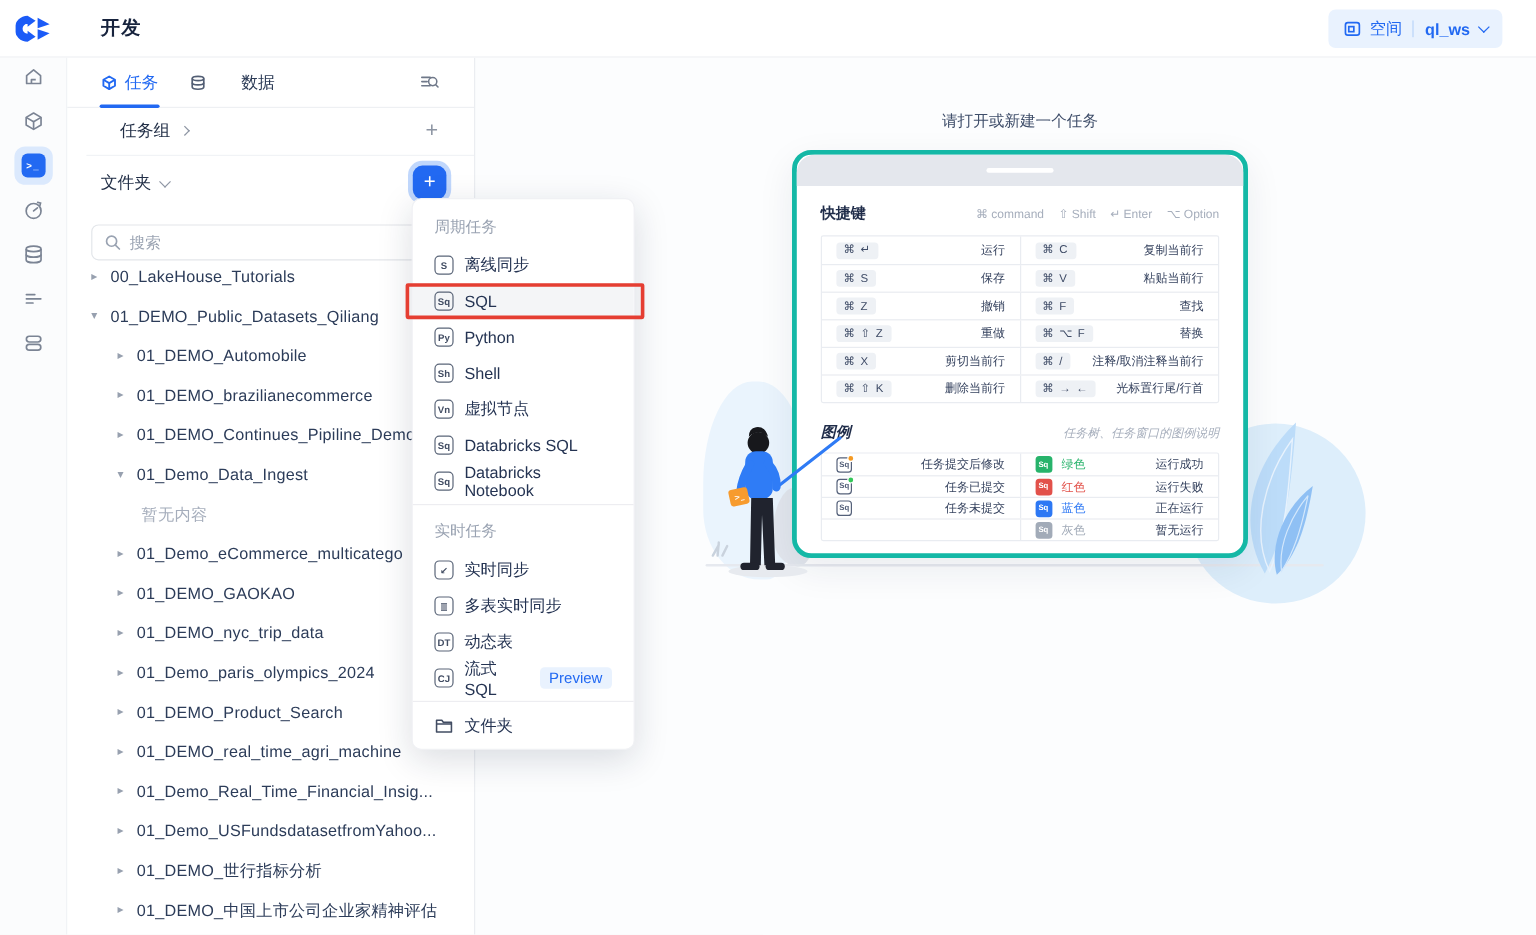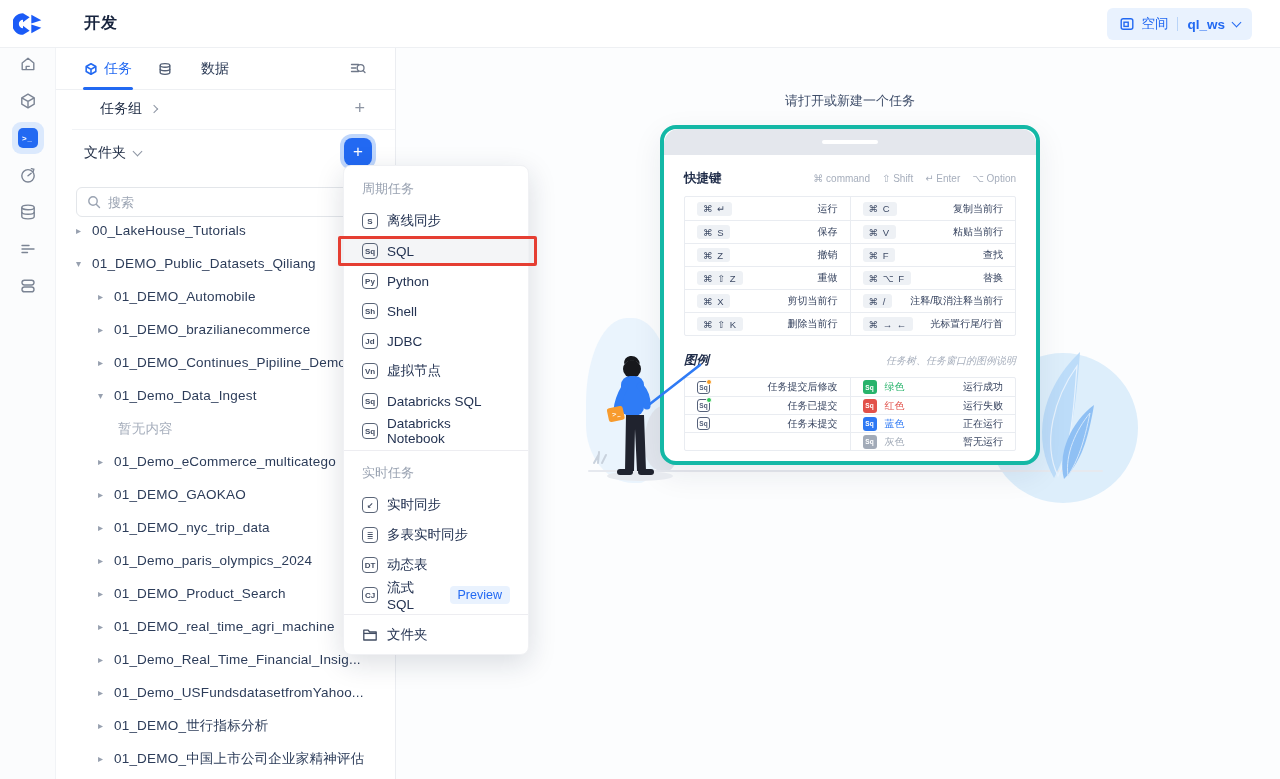--- a/index.html
+++ b/index.html
@@ -476,24 +476,20 @@
     </div>
     <div class="m-item">
         <span class="bicon">Py</span>
         <span>Python</span>
       </div>
     <div class="m-item">
         <span class="bicon">Sh</span>
         <span>Shell</span>
       </div>
     <div class="m-item">
-        <span class="bicon">Jd</span>
-        <span>JDBC</span>
-      </div>
-    <div class="m-item">
         <span class="bicon">Vn</span>
         <span>虚拟节点</span>
       </div>
     <div class="m-item">
         <span class="bicon">Sq</span>
         <span>Databricks SQL</span>
       </div>
     <div class="m-item">
         <span class="bicon">Sq</span>
         <span>Databricks Notebook</span>

